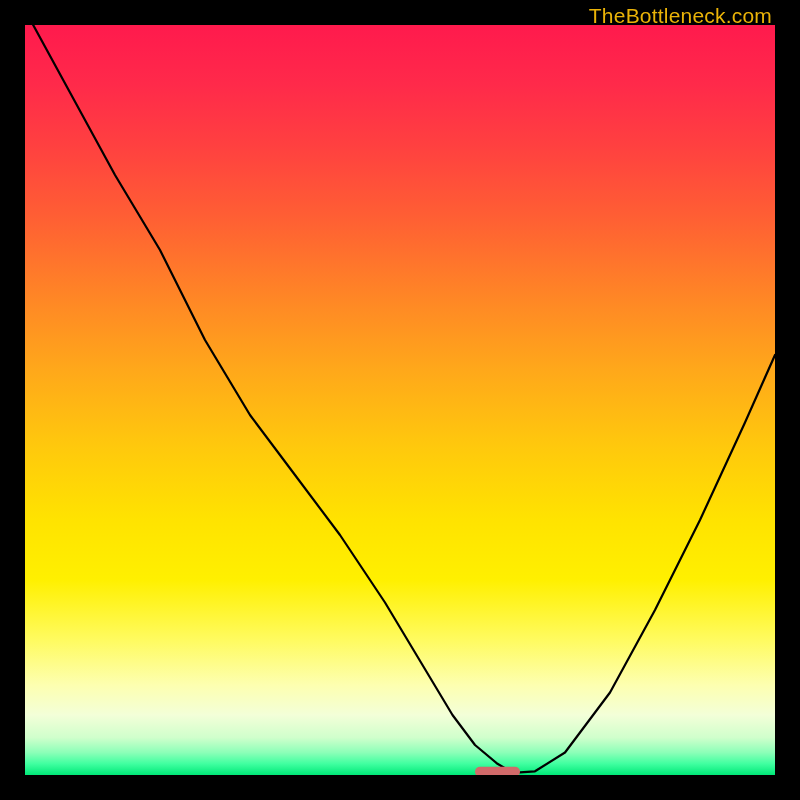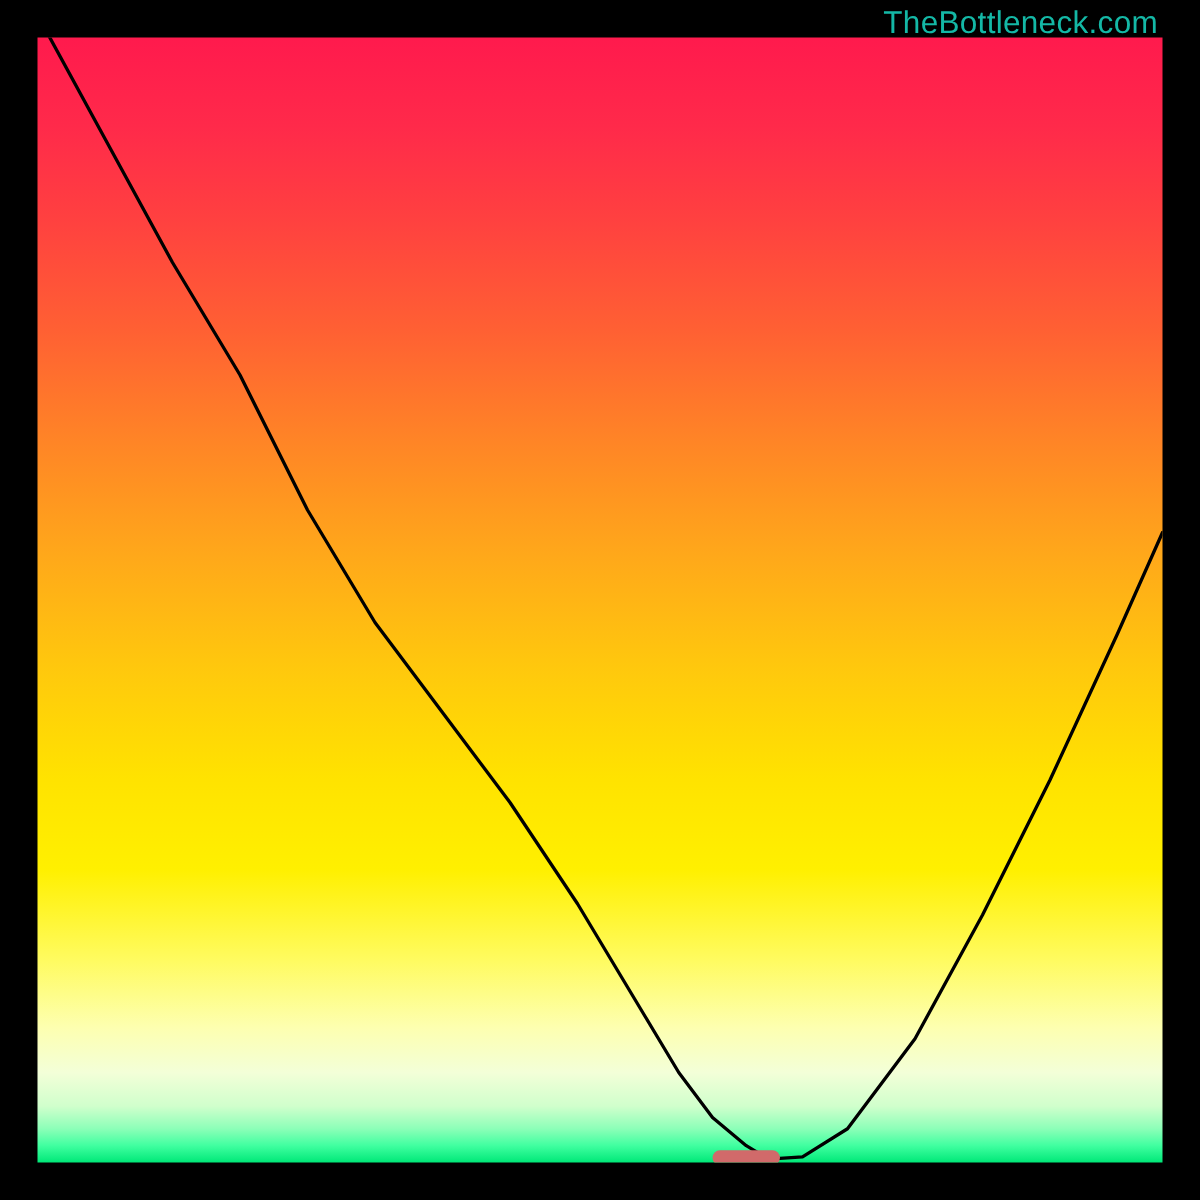--- a/index.html
+++ b/index.html
@@ -39,21 +39,21 @@
       #d0ffcc 95%,
       #8cffb8 97%,
       #40ffa0 98.5%,
       #00e878 100%
     );
   }
   .watermark {
     position: absolute;
     top: 4px;
     right: 28px;
-    color: #14b8a6;
+    color: #eab308;
     font-size: 21px;
     font-weight: 500;
     letter-spacing: 0.2px;
   }
   svg.overlay {
     position: absolute;
     left: 0;
     top: 0;
     width: 100%;
     height: 100%;

